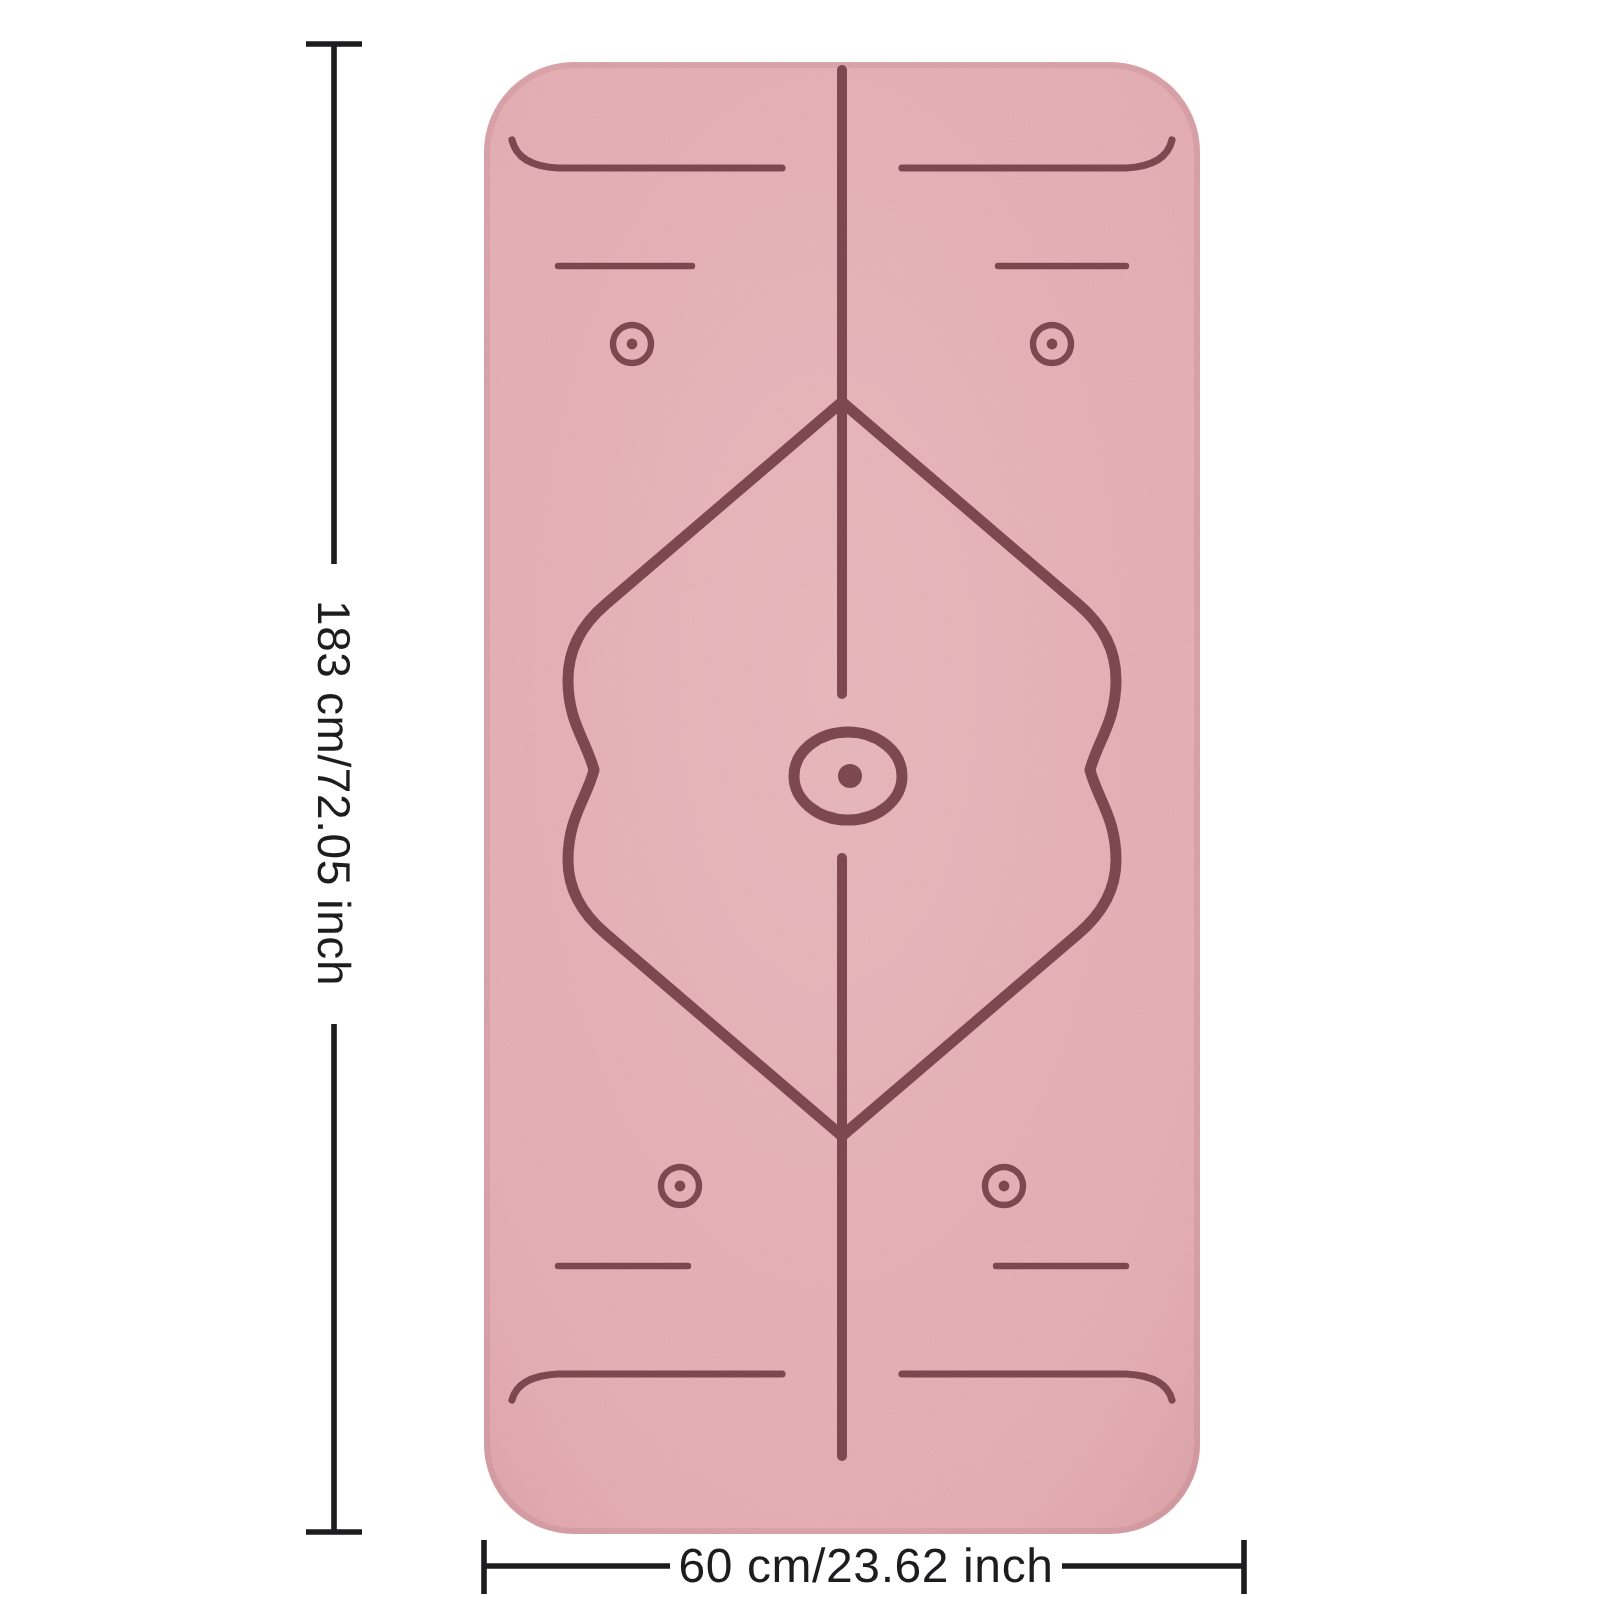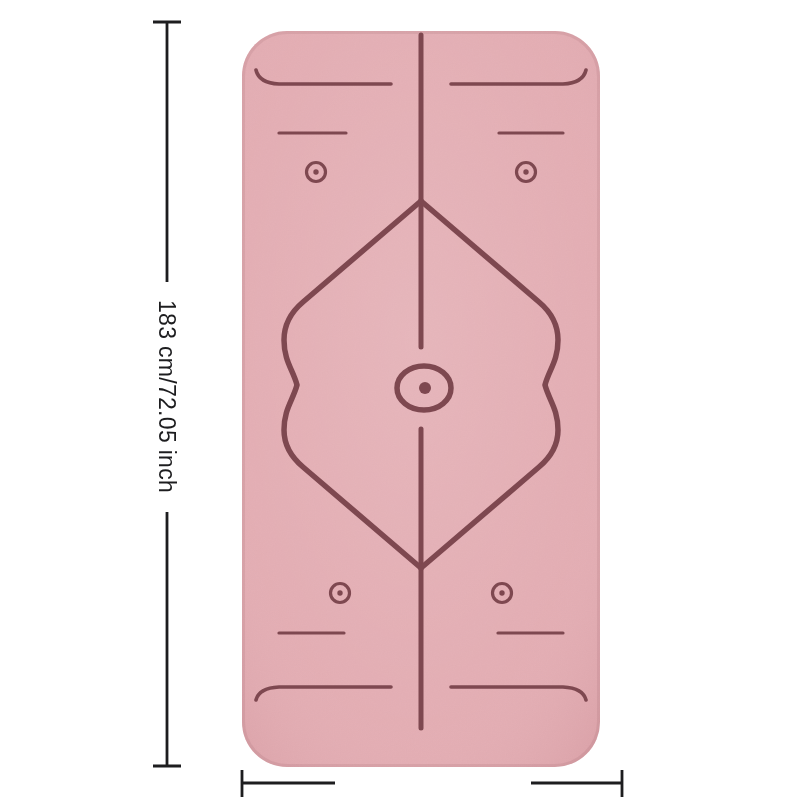--- a/index.html
+++ b/index.html
@@ -112,13 +112,14 @@
     </g>
 
     <g class="dims">
       <path stroke-width="2.8" d="M153 22 L181 22 M167 22 L167 282 M167 512 L167 766 M153 766 L181 766"></path>
       <path stroke-width="2.8" d="M242 770 L242 797 M242 783 L335 783 M531 783 L622 783 M622 770 L622 797"></path>
     </g>
   </svg>
 
   <div class="dim-label height-label">183 cm/72.05 inch</div>
 
+  <div class="dim-label width-label">60 cm/23.62 inch</div>
 </div>
 
 </body></html>

